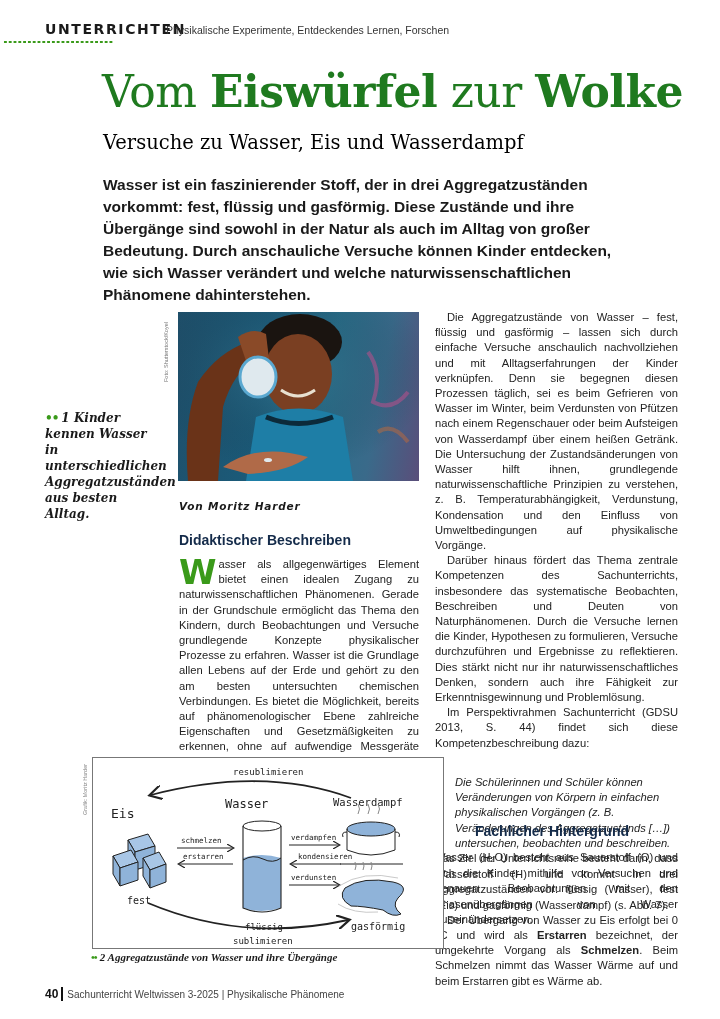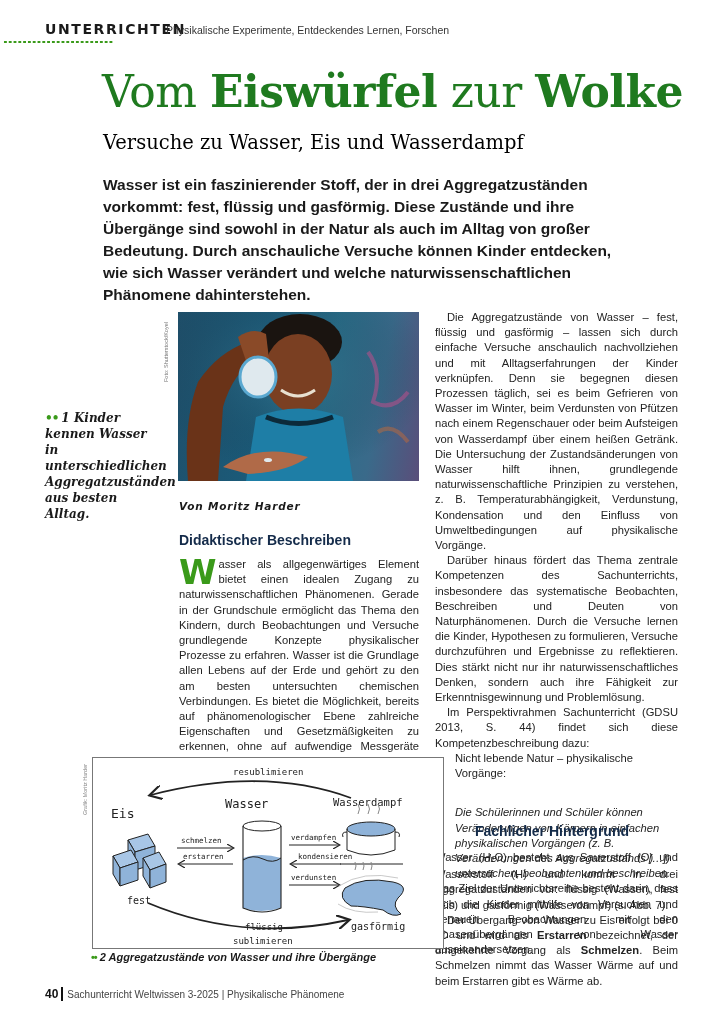--- a/index.html
+++ b/index.html
@@ -39,21 +39,21 @@
   .quote { padding-left: 20px; }
   .quote .q-it { font-style: italic; margin-top: 24px; }
   sub { font-size: 7px; vertical-align: -1px; }
 
   
   .diag-credit { position: absolute; left: 82px; top: 760px; width: 10px; height: 60px; }
   .diag-credit span { position: absolute; left: 0; top: 0; transform: rotate(-90deg) translateX(-55px); transform-origin: 0 0; font-size: 5.5px; color: #888; white-space: nowrap; }
   .diagram { position: absolute; left: 92px; top: 757px; width: 352px; height: 192px; border: 1px solid #777; background: #fff; }
   .diagram svg { position: absolute; left: 0; top: 0; }
   .hand { font-family: "DejaVu Sans Mono", monospace; fill: #222; }
-  .caption2 { position: absolute; left: 91px; top: 951px; font-family: Liberation Sans, sans-serif; font-style: italic; font-weight: bold; font-size: 11px; color: #1a1a1a; white-space: nowrap; }
+  .caption2 { position: absolute; left: 91px; top: 951px; font-family: Liberation Serif, serif; font-style: italic; font-weight: bold; font-size: 11px; color: #1a1a1a; white-space: nowrap; }
 
   
   .footer { position: absolute; left: 45px; top: 987px; font-family: "Liberation Sans", sans-serif; font-size: 10px; color: #444; white-space: nowrap; }
   .footer .pg { font-weight: bold; font-size: 12px; color: #111; }
   .footer .bar { display: inline-block; width: 2px; height: 14px; background: #111; vertical-align: -3px; margin: 0 4px 0 3px; }
 </style>
 </head>
 <body>
 
 <div class="header-bar">
@@ -100,21 +100,20 @@
 <h2 class="h2" style="left:179px; top:532px;">Didaktischer Beschreiben</h2>
 <div class="col" style="left:179px; top:557px; width:240px;">
   <span class="dropcap">W</span><span>asser als allgegenwärtiges Element bietet einen idealen Zugang zu naturwissenschaftlichen Phänomenen. Gerade in der Grundschule ermöglicht das Thema den Kindern, durch Beobachtungen und Versuche grundlegende Konzepte physikalischer Prozesse zu erfahren. Wasser ist die Grundlage allen Lebens auf der Erde und gehört zu den am besten untersuchten chemischen Verbindungen. Es bietet die Möglichkeit, bereits auf phänomenologischer Ebene zahlreiche Eigenschaften und Gesetzmäßigkeiten zu erkennen, ohne auf aufwendige Messgeräte oder Laboraufbauten angewiesen zu sein.</span>
 </div>
 
 <div class="col" style="left:435px; top:310px; width:243px;">
   <p class="ind">Die Aggregatzustände von Wasser – fest, flüssig und gasförmig – lassen sich durch einfache Versuche anschaulich nachvollziehen und mit Alltagserfahrungen der Kinder verknüpfen. Denn sie begegnen diesen Prozessen täglich, sei es beim Gefrieren von Wasser im Winter, beim Verdunsten von Pfützen nach einem Regenschauer oder beim Aufsteigen von Wasserdampf über einem heißen Getränk. Die Untersuchung der Zustandsänderungen von Wasser hilft ihnen, grundlegende naturwissenschaftliche Prinzipien zu verstehen, z. B. Temperaturabhängigkeit, Verdunstung, Kondensation und den Einfluss von Umweltbedingungen auf physikalische Vorgänge.</p>
   <p class="ind">Darüber hinaus fördert das Thema zentrale Kompetenzen des Sachunterrichts, insbesondere das systematische Beobachten, Beschreiben und Deuten von Naturphänomenen. Durch die Versuche lernen die Kinder, Hypothesen zu formulieren, Versuche durchzuführen und Ergebnisse zu reflektieren. Dies stärkt nicht nur ihr naturwissenschaftliches Denken, sondern auch ihre Fähigkeit zur Erkenntnisgewinnung und Problemlösung.</p>
   <p class="ind">Im Perspektivrahmen Sachunterricht (GDSU 2013, S. 44) findet sich diese Kompetenzbeschreibung dazu:</p>
   <div class="quote">
-    <p style="text-align:left;">Nicht lebende Natur – physikalische Vorgänge:</p>
     <p class="q-it" style="text-align:left;">Die Schülerinnen und Schüler können Veränderungen von Körpern in einfachen physikalischen Vorgängen (z. B. Veränderungen des Aggregatzustands […]) untersuchen, beobachten und beschreiben.</p>
   </div>
   <p>Das Ziel der Unterrichtsreihe besteht darin, dass sich die Kinder mithilfe von Versuchen und genauen Beobachtungen mit den Phasenübergängen von Wasser auseinandersetzen.</p>
 </div>
 
 <h2 class="h2" style="left:431px; top:823px;margin-left:44px;">Fachlicher Hintergrund</h2>
 <div class="col" style="left:435px; top:850px; width:243px;">
   <p><span>Wasser (H</span><sub>2</sub><span>O) besteht aus Sauerstoff (O) und Wasserstoff (H) und kommt in drei Aggregatzuständen vor: flüssig (Wasser), fest (Eis) und gasförmig (Wasserdampf) (s. Abb. 7).</span></p>
   <p class="ind"><span>Der Übergang von Wasser zu Eis erfolgt bei 0 °C und wird als </span><b>Erstarren</b><span> bezeichnet, der umgekehrte Vorgang als </span><b>Schmelzen</b><span>. Beim Schmelzen nimmt das Wasser Wärme auf und beim Erstarren gibt es Wärme ab.</span></p>
 </div>

